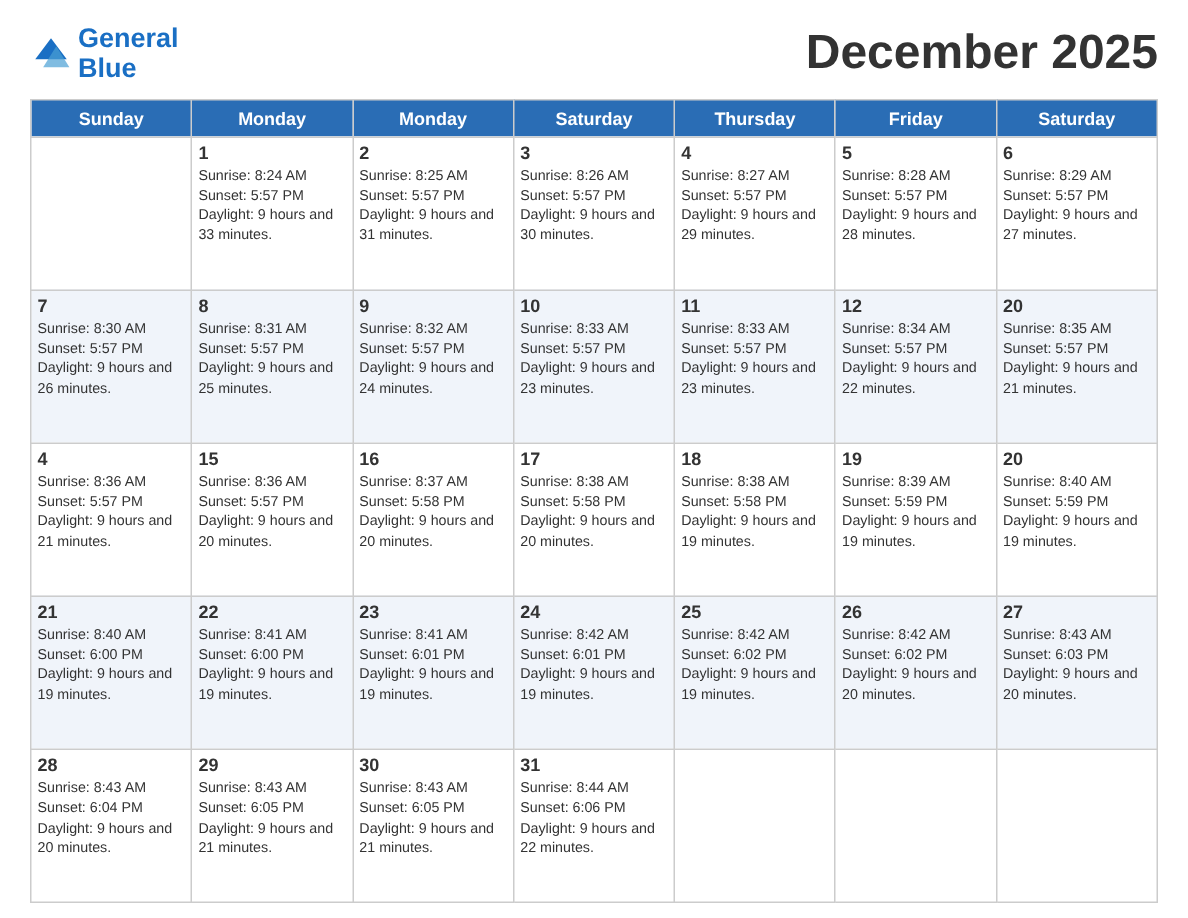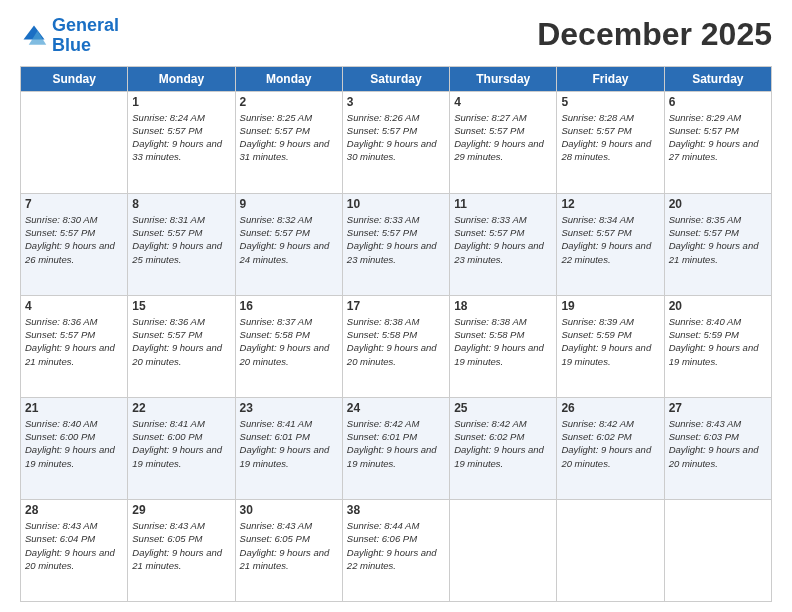--- a/index.html
+++ b/index.html
@@ -79,21 +79,20 @@
     }
     .day-number {
       font-weight: bold;
       font-size: 12px;
       margin-bottom: 2px;
     }
     .day-info {
       font-size: 9.5px;
       line-height: 1.4;
       color: #333;
-      font-style: italic;
     }
     .empty-cell {
       background: #f9f9f9;
     }
     tr:nth-child(even) td {
       background-color: #f0f4fa;
     }
     tr:nth-child(odd) td {
       background-color: #fff;
     }
@@ -259,21 +258,21 @@
           </td>
           <td>
             <div class="day-number">29</div>
             <div class="day-info">Sunrise: 8:43 AM<br>Sunset: 6:05 PM<br>Daylight: 9 hours and 21 minutes.</div>
           </td>
           <td>
             <div class="day-number">30</div>
             <div class="day-info">Sunrise: 8:43 AM<br>Sunset: 6:05 PM<br>Daylight: 9 hours and 21 minutes.</div>
           </td>
           <td>
-            <div class="day-number">38</div>
+            <div class="day-number">31</div>
             <div class="day-info">Sunrise: 8:44 AM<br>Sunset: 6:06 PM<br>Daylight: 9 hours and 22 minutes.</div>
           </td>
           <td class="empty-cell"></td>
           <td class="empty-cell"></td>
           <td class="empty-cell"></td>
         </tr>
       </tbody>
   </table>
 </div>
 

